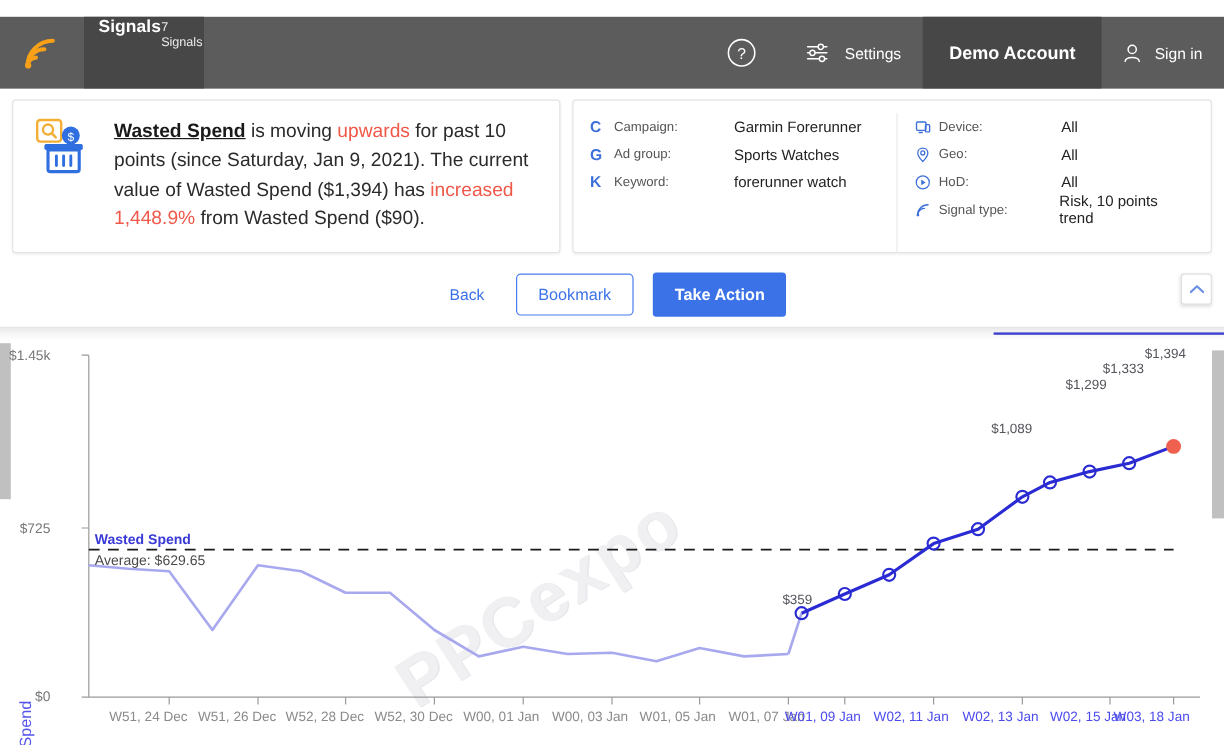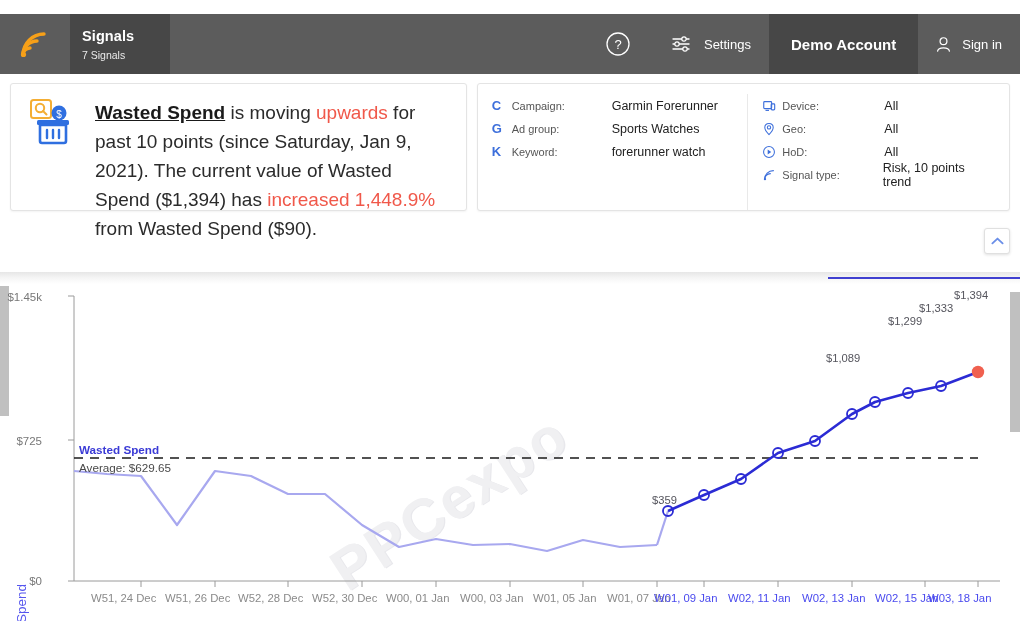--- a/index.html
+++ b/index.html
@@ -17,21 +17,21 @@
   
   .topbar {
     position: absolute; left:0; top:14px; width:1020px; height:60px;
     background:#5c5c5c; display:flex; align-items:stretch;
   }
   .tb-logo {
     width:70px; display:flex; align-items:center; justify-content:center;
   }
   .tb-title {
     width:100px; background:#474747; color:#fff;
-    display:flex; flex-direction:column; justify-content:center;
+    display:flex; justify-content:center;
     padding-left:12px;
   }
   .tb-title .t1 { font-size:14.5px; font-weight:bold; letter-spacing:.1px; line-height:1.25; }
   .tb-title .t2 { font-size:10.5px; font-weight:normal; margin-top:3px; color:#eaeaea; }
   .tb-spacer { flex:1 1 auto; }
   .tb-help {
     width:70px; display:flex; align-items:center; justify-content:center;
   }
   .tb-beta {
     background:#474747; color:#fff; font-size:15px; font-weight:bold;
@@ -62,21 +62,21 @@
     box-shadow: 0 1px 2px rgba(0,0,0,.05);
   }
   .card-desc {
     width:462px; height:128px; display:flex; padding:12px 14px 12px 12px;
   }
   .desc-icon {
     width:60px; height:55px; flex:0 0 60px; margin-right:12px;
     display:flex; align-items:flex-start; justify-content:center;
   }
   .desc-text {
-    font-size:19px; line-height:1.53; color:#2b2b2b; padding-top:2px;
+    font-size:16px; line-height:1.53; color:#2b2b2b; padding-top:2px;
   }
   .desc-text .lnk { color:#1a1a1a; text-decoration:underline; font-weight:600;}
   .desc-text .red { color:#f0584a; }
 
   .card-meta {
     flex:1 1 auto; margin-left:10px; height:128px; display:flex;
     padding:10px 0 0 0;
   }
   .meta-col { padding:0 14px; }
   .meta-col.col1 { width:274px; border-right:1px solid #e9e9e9; }
@@ -319,20 +319,25 @@
             </span>
             <span class="mlab">Signal type:</span>
             <span class="mval">Risk, 10 points trend</span>
           </div>
         </div>
       </div>
 
     </div>
   </div>
 
+  <div class="btnrow">
+    <button class="btn-back">Back</button>
+    <button class="btn-bookmark">Bookmark</button>
+    <button class="btn-action">Take Action</button>
+  </div>
   <div class="collapse-btn">
     <svg width="13" height="10" viewBox="0 0 14 10">
       <path d="M1.5 7.5 L7 2.4 L12.5 7.5" fill="none" stroke="#6b8fe8" stroke-width="2" stroke-linecap="round" stroke-linejoin="round"></path>
     </svg>
   </div>
 
   <div class="chartwrap">
     <div class="chart-topshade"></div>
     <div class="cut-line"></div>
     <div class="sb-left"></div>

